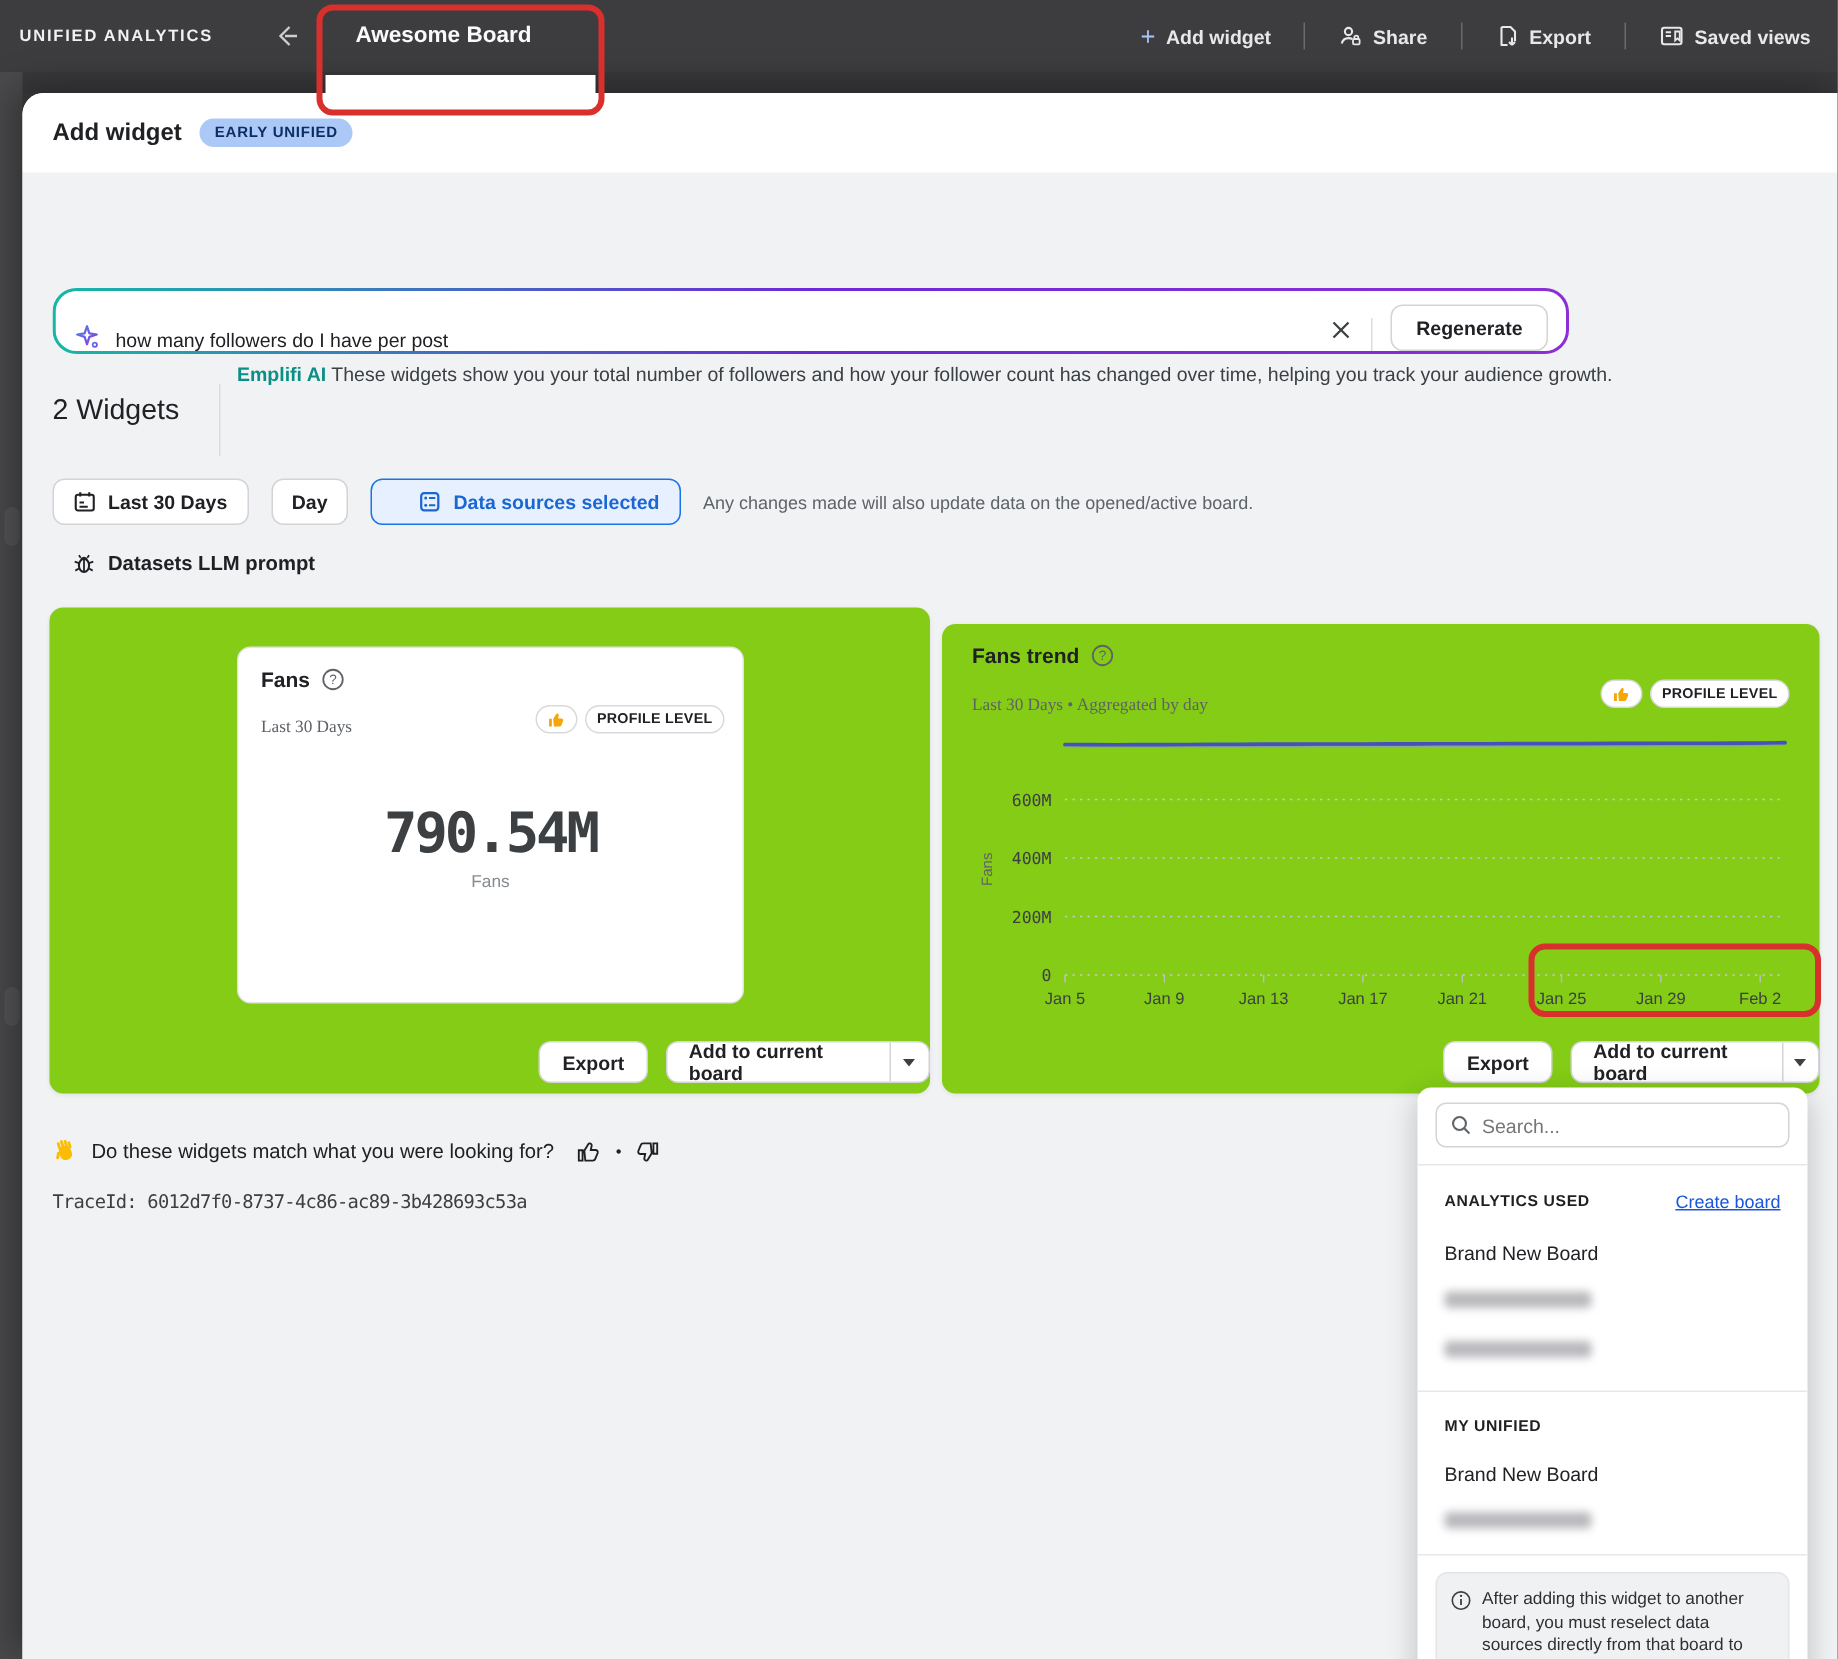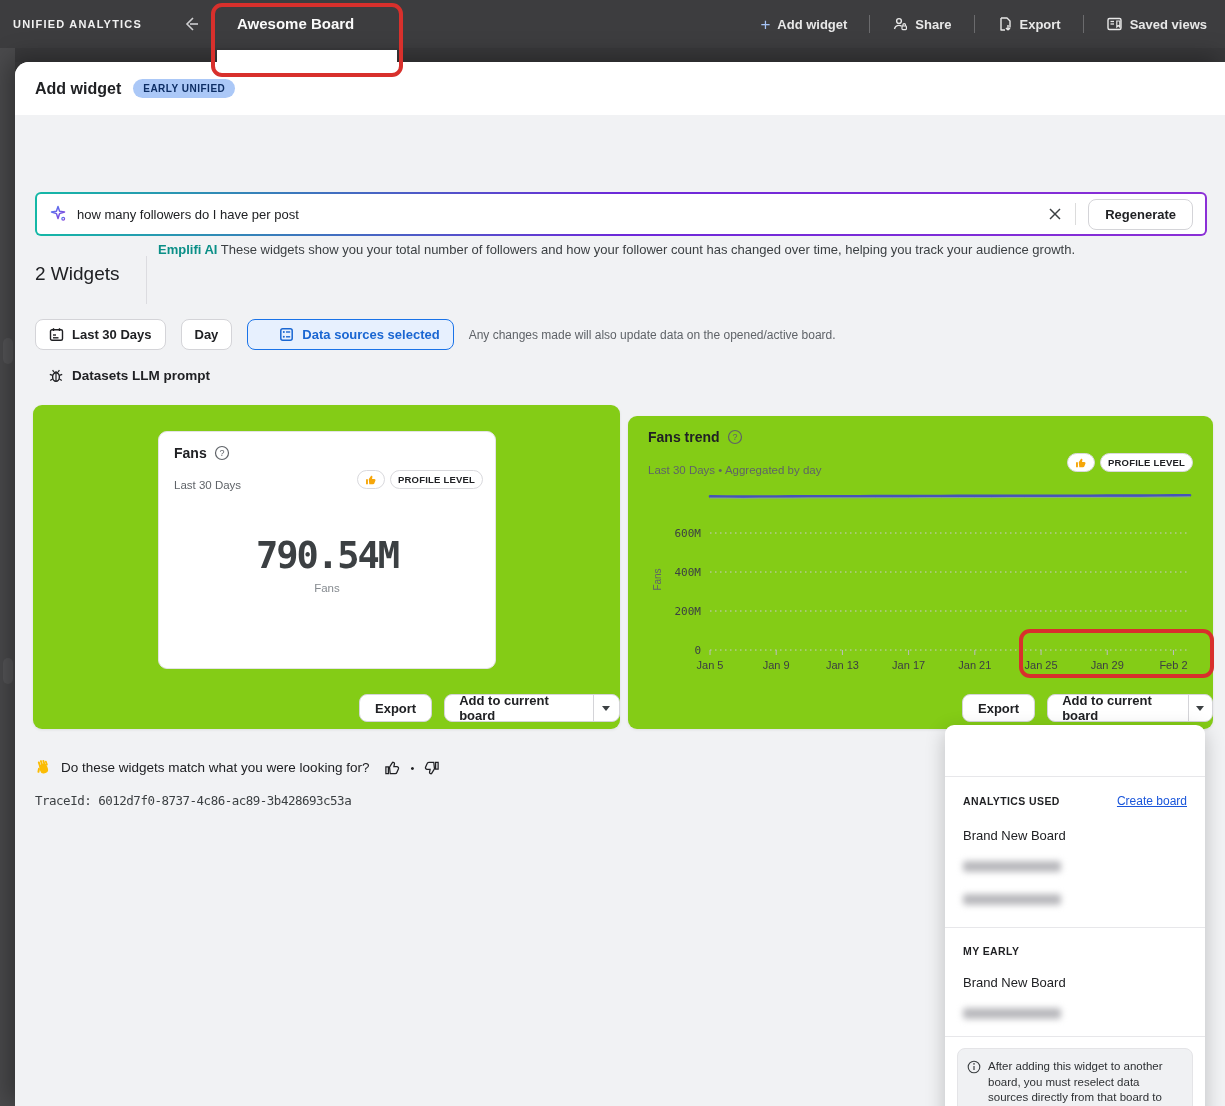--- a/index.html
+++ b/index.html
@@ -23,23 +23,23 @@
   .backdrop-ghost { position:absolute; left:3px; width:10px; height:26px; border-radius:5px; background:#555557; }
 
   
   .modal { position:absolute; left:15px; top:62px; width:1210px; height:1044px; background:#fff; border-top-left-radius:14px; z-index:10; box-shadow:-6px -4px 24px rgba(0,0,0,.35); }
   .modal-header { position:absolute; left:0; top:0; right:0; height:53px; display:flex; align-items:center; padding-left:20px; gap:12px; background:#fff; border-top-left-radius:14px; }
   .modal-title { font-size:16px; font-weight:bold; color:#202124; }
   .early-badge { background:#abc8f7; color:#0c2d64; font-size:10px; font-weight:bold; letter-spacing:.5px; border-radius:10px; padding:4px 10px; }
   .modal-body { position:absolute; left:0; top:53px; right:0; bottom:0; background:#f1f2f4; }
 
   
-  .prompt-bar { position:absolute; left:20px; top:77px; width:1172px; height:44px; background:#fff; border-radius:6px; border:2px solid transparent;
+  .prompt-bar { position:absolute; left:20px; top:77px; width:1011px; height:44px; background:#fff; border-radius:16px; border:2px solid transparent;
     background-image:linear-gradient(#fff,#fff),linear-gradient(90deg,#14b8a6,#6d28d9,#8b2fd6); background-origin:border-box; background-clip:padding-box,border-box;
-    display:flex; align-items:center; padding:0 12px; }
+    display:flex; align-items:flex-end; padding:0 12px; }
   .prompt-text { flex:1; border:none; outline:none; font-size:13px; color:#202124; margin-left:10px; font-family:"Liberation Sans",sans-serif; background:transparent; }
   .prompt-close { width:28px; height:28px; display:flex; align-items:center; justify-content:center; cursor:pointer; }
   .prompt-sep { width:1px; height:22px; background:#dcdcdc; margin:0 12px 0 6px; }
   .regen-btn { border:1px solid #d4d4d8; background:#fff; border-radius:8px; padding:7px 16px; font-size:13px; font-weight:bold; color:#202124; cursor:pointer; font-family:"Liberation Sans",sans-serif; }
 
   
   .widgets-count { position:absolute; left:20px; top:148px; font-size:19px; font-weight:500; color:#202124; }
   .summary-divider { position:absolute; left:131px; top:141px; width:1px; height:48px; background:#dcdce0; }
   .summary-text { position:absolute; left:143px; top:126px; width:930px; font-size:13px; line-height:18px; color:#3c4043; }
   .ai-name { color:#0a8f87; font-weight:bold; }
@@ -52,21 +52,21 @@
 
   .datasets-row { position:absolute; left:33px; top:252px; display:flex; align-items:center; gap:8px; font-size:13.5px; font-weight:bold; color:#202124; cursor:pointer; }
 
   
   .card { position:absolute; background:#84cc16; border-radius:9px; box-shadow:0 1px 3px rgba(0,0,0,.08); }
   .card-fans { left:18px; top:290px; width:587px; height:324px; }
   .card-trend { left:613px; top:301px; width:585px; height:313px; }
   .inner-card { position:absolute; left:125px; top:26px; width:338px; height:238px; border:1px solid #e3e3e6; border-radius:9px; background:#fff; }
   .w-title-row { display:flex; align-items:center; gap:7px; }
   .w-title { font-size:14px; font-weight:bold; color:#202124; }
-  .w-sub { font-size:12.5px; color:#5f6368; margin-top:9px; font-family:Liberation Sans, sans-serif; font-size:11.5px; }
+  .w-sub { font-size:12.5px; color:#5f6368; margin-top:9px; font-family:Liberation Serif, serif; font-size:11.5px; }
   .pills { position:absolute; display:flex; align-items:center; gap:5px; }
   .pill { border:1px solid #d9d9dd; border-radius:11px; background:#fff; height:19px; display:flex; align-items:center; padding:0 7px; }
   .level-pill { font-size:9.5px; font-weight:bold; color:#202124; letter-spacing:.2px; }
   .metric-value { position:absolute; left:0; right:0; top:102px; text-align:center; font-family:"DejaVu Sans Mono",monospace; font-size:37px; font-weight:bold; color:#3c4043; letter-spacing:-2px; }
   .metric-label { position:absolute; left:0; right:0; top:150px; text-align:center; font-size:11.5px; color:#868b90; }
   .card-btn-row { position:absolute; display:flex; align-items:center; gap:12px; }
   .btn { background:#fff; border:1px solid #d4d4d8; border-radius:8px; height:28px; display:flex; align-items:center; padding:0 15px; font-size:13px; font-weight:bold; color:#202124; cursor:pointer; }
   .split-btn { display:flex; align-items:stretch; background:#fff; border:1px solid #d4d4d8; border-radius:8px; height:28px; overflow:hidden; }
   .split-main { display:flex; align-items:center; padding:0 14px; font-size:13px; font-weight:bold; color:#202124; cursor:pointer; }
   .split-caret { display:flex; align-items:center; justify-content:center; width:28px; border-left:1px solid #d4d4d8; cursor:pointer; }
@@ -372,31 +372,40 @@
         <span class="fb-icon">
           <svg width="17" height="16" viewBox="0 0 14 14" transform="scale(-1,-1)">
               <path d="M1.2 6h2.2v6H1.2z M5 12h4.3c.7 0 1.3-.4 1.5-1l1.4-3.4c.3-.9-.3-1.8-1.3-1.8H8.2l.5-2.5c.1-.6-.3-1.2-.9-1.3-.4-.1-.9.1-1.1.5L4.4 6.2 5 12z" fill="none" stroke="#202124" stroke-width="1.1"></path>
             </svg>
         </span>
       </div>
 
       <div class="trace-id">TraceId: 6012d7f0-8737-4c86-ac89-3b428693c53a</div>
 
       <div class="board-menu">
+        <div class="menu-search">
+          <span class="icon">
+            <svg width="14" height="14" viewBox="0 0 14 14">
+                <circle cx="6" cy="6" r="4.3" fill="none" stroke="#5f6368" stroke-width="1.4"></circle>
+                <line x1="9.3" y1="9.3" x2="12.6" y2="12.6" stroke="#5f6368" stroke-width="1.4"></line>
+              </svg>
+          </span>
+          <input placeholder="Search..." style="">
+        </div>
         <div class="menu-div" style="top:51px;"></div>
 
         <span class="sec-header" style="left:18px; top:70px;">ANALYTICS USED</span>
         <span class="create-board" style="top:69px;">Create board</span>
 
         <span class="menu-item" style="top:103px;">Brand New Board</span>
         <div class="blur-item" style="top:136px;"></div>
         <div class="blur-item" style="top:169px;"></div>
 
         <div class="menu-div" style="top:202px;"></div>
-        <span class="sec-header" style="left:18px; top:220px;">MY EARLY</span>
+        <span class="sec-header" style="left:18px; top:220px;">MY UNIFIED</span>
         <span class="menu-item" style="top:250px;">Brand New Board</span>
         <div class="blur-item" style="top:283px;"></div>
 
         <div class="menu-div" style="top:311px;"></div>
         <div class="info-note">
           <span class="icon" style="margin-top:1px;">
             <svg width="14" height="14" viewBox="0 0 14 14">
                 <circle cx="7" cy="7" r="5.8" fill="none" stroke="#3c4043" stroke-width="1.1"></circle>
                 <line x1="7" y1="6" x2="7" y2="10" stroke="#3c4043" stroke-width="1.2"></line>
                 <circle cx="7" cy="3.9" r="0.8" fill="#3c4043"></circle>

